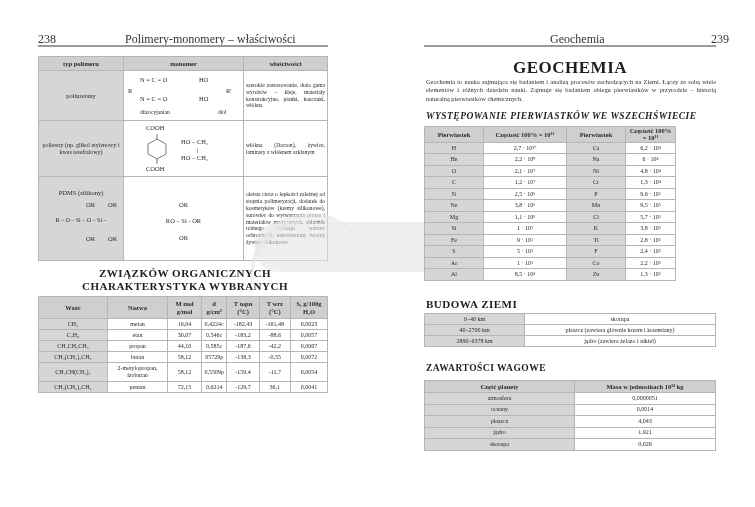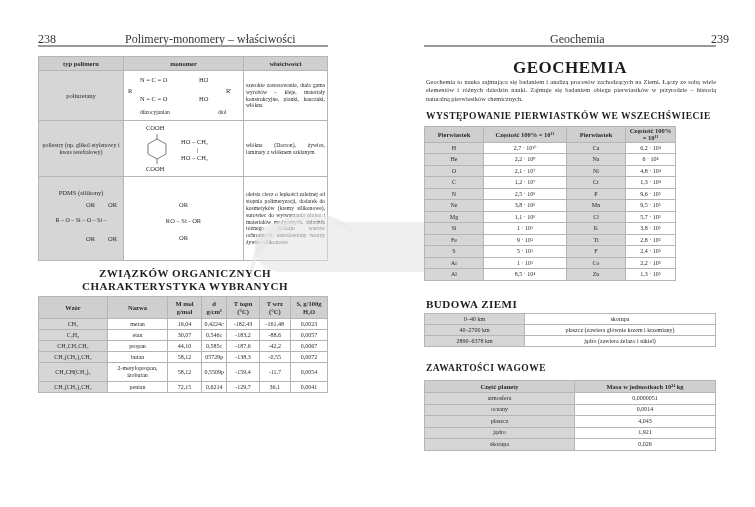--- a/index.html
+++ b/index.html
@@ -174,21 +174,21 @@
 <div class="wm-arc"></div>
 
 <div class="page" id="right">
   <div class="runhead" style="left:172px;">Geochemia</div>
   <div class="runhead" style="left:320px;margin-left:13px;">239</div>
   <div class="rule" style="left:46px; width:292px;"></div>
 
   <div class="h2" style="left:46px; top:58px; width:292px; text-align:center; font-size:17px;">GEOCHEMIA</div>
   <div class="intro" style="left:48px; top:78px; width:290px;">Geochemia to nauka zajmująca się badaniem i analizą procesów zachodzących na Ziemi. Łączy ze sobą wiele elementów i różnych dziedzin nauki. Zajmuje się badaniem obiegu pierwiastków w przyrodzie – historią naturalną pierwiastków chemicznych.</div>
 
-  <div class="h2" style="left:48px; top:111px; font-size:9.5px;">WYSTĘPOWANIE PIERWIASTKÓW WE WSZECHŚWIECIE</div>
+  <div class="h2" style="left:48px; top:111px; font-size:9.5px;font-style:italic;">WYSTĘPOWANIE PIERWIASTKÓW WE WSZECHŚWIECIE</div>
 
   <table style="left:46px; top:126px; width:252px;">
     <thead>
       <tr style="height:13px;">
         <th style="width:54px;">Pierwiastek</th>
         <th style="width:78px;">Częstość 100% = 10¹¹</th>
         <th style="width:54px;">Pierwiastek</th>
         <th>Częstość 100% = 10¹¹</th>
       </tr>
     </thead>

